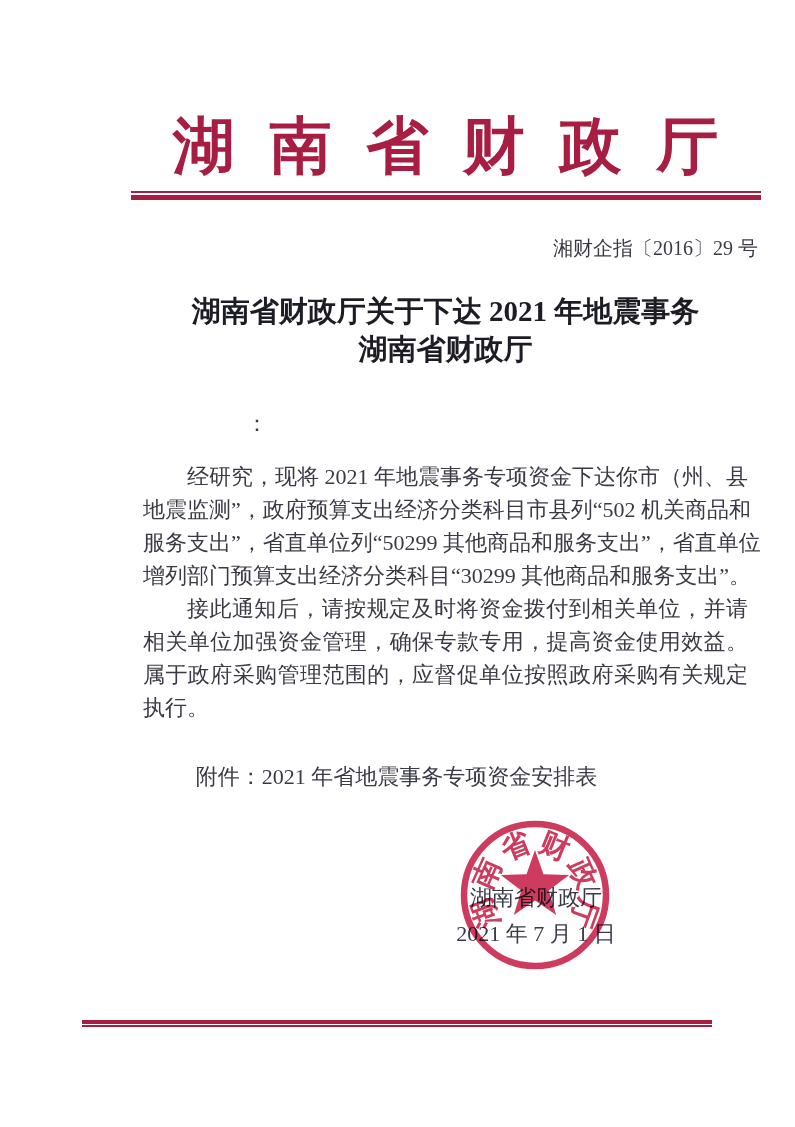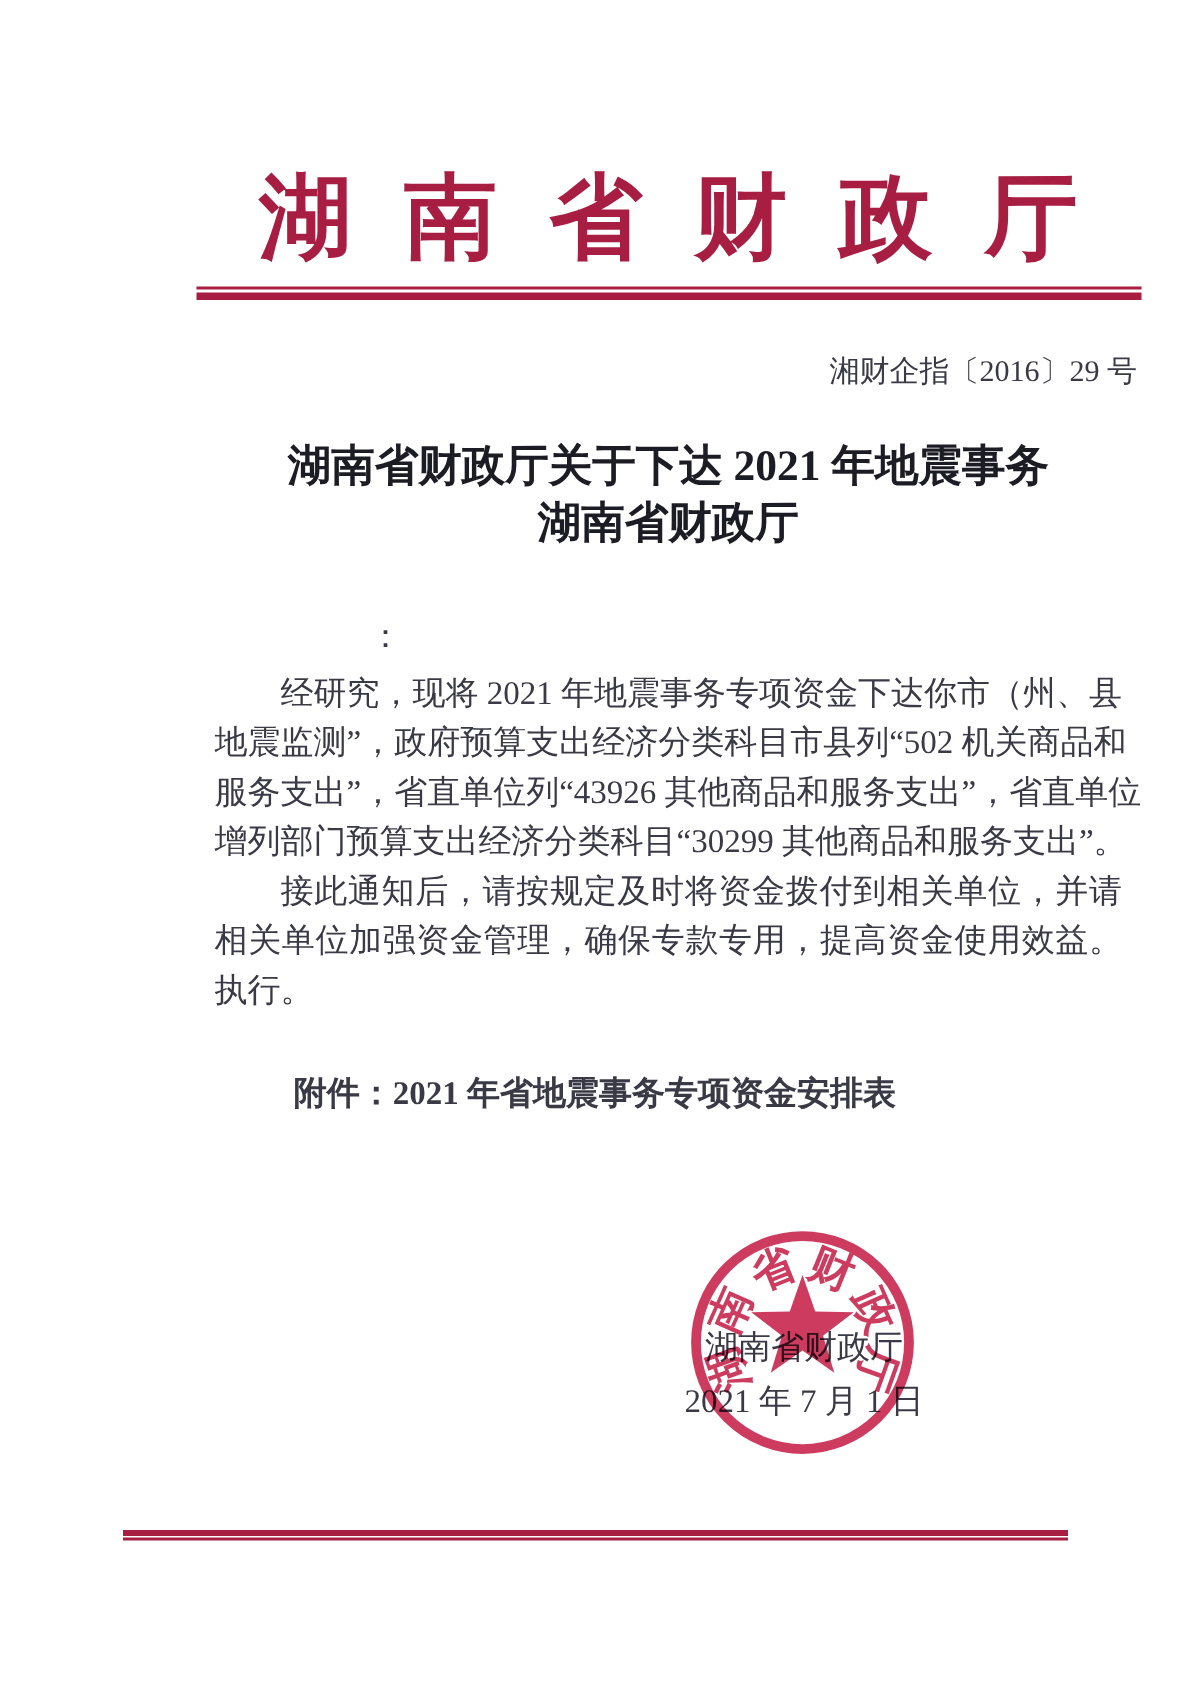--- a/index.html
+++ b/index.html
@@ -59,34 +59,33 @@
     margin-top: 39px;
     padding: 0 95px;
     font-size: 22px;
     line-height: 33px;
     color: var(--body-text);
   }
   .addressee {
     padding-left: 103px;
     line-height: 33px;
   }
-  .para { margin-top: 5px; }
+  .para { margin-top: 20px; }
   .para.second { margin-top: 0; }
   .para .line {
     text-align: justify;
     text-align-last: justify;
     white-space: nowrap;
   }
   .para .line:first-child { text-indent: 2em; }
   .para .line:last-child { text-align-last: left; }
   .attachment {
     margin-top: 36px;
     text-indent: 2.4em;
     line-height: 33px;
-    font-weight: bold;
   }
   .sign-block {
     position: absolute;
     top: 881px;
     left: 421px;
     width: 230px;
     text-align: center;
     font-size: 22px;
     line-height: 33px;
     color: var(--body-text);
@@ -134,27 +133,28 @@
     <div>湖南省财政厅关于下达 2021 年地震事务</div>
     <div>湖南省财政厅</div>
   </div>
 
   <div class="content">
     <div class="addressee">：</div>
 
     <div class="para first">
         <div class="line">经研究，现将 2021 年地震事务专项资金下达你市（州、县</div>
         <div class="line">地震监测”，政府预算支出经济分类科目市县列“502 机关商品和</div>
-        <div class="line">服务支出”，省直单位列“43926 其他商品和服务支出”，省直单位</div>
+        <div class="line">服务支出”，省直单位列“50299 其他商品和服务支出”，省直单位</div>
         <div class="line">增列部门预算支出经济分类科目“30299 其他商品和服务支出”。</div>
       </div>
 
     <div class="para second">
         <div class="line">接此通知后，请按规定及时将资金拨付到相关单位，并请</div>
         <div class="line">相关单位加强资金管理，确保专款专用，提高资金使用效益。</div>
+        <div class="line">属于政府采购管理范围的，应督促单位按照政府采购有关规定</div>
         <div class="line">执行。</div>
       </div>
 
     <div class="attachment">附件：2021 年省地震事务专项资金安排表</div>
   </div>
 
   <div class="sign-block">
     <div class="sign-org">湖南省财政厅</div>
     <div class="sign-date">2021 年 7 月 1 日</div>
   </div>

